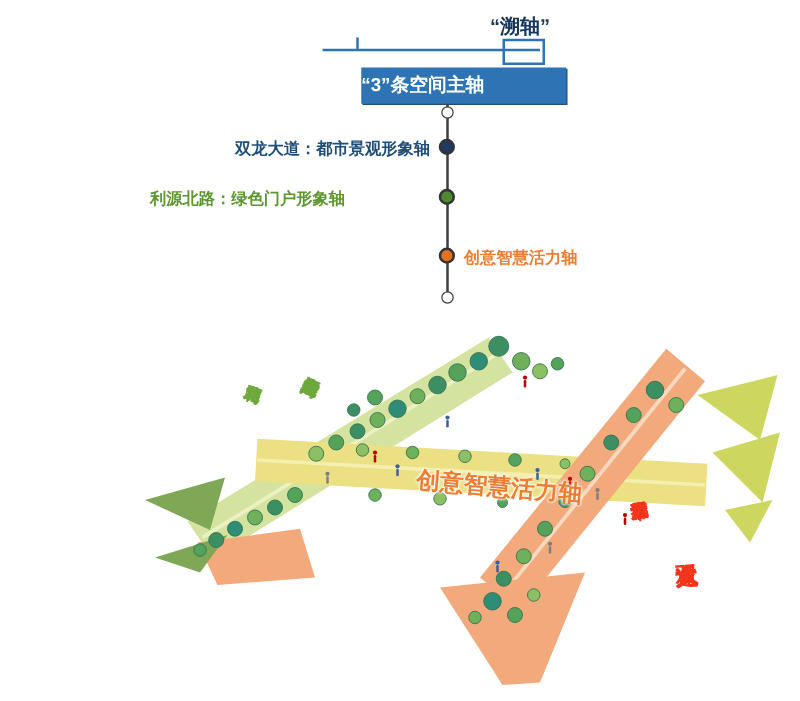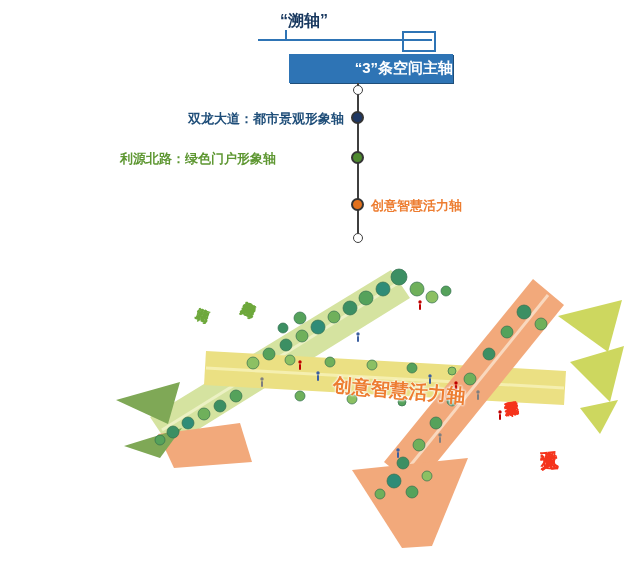--- a/index.html
+++ b/index.html
@@ -1,26 +1,26 @@
 <!DOCTYPE html>
 <html><head>
 <meta charset="utf-8">
 <style>
   html,body{margin:0;padding:0;background:#fff;}
   body{font-family:"Liberation Sans","DejaVu Sans",sans-serif;}
   .page{position:relative;width:640px;height:561px;background:#fff;overflow:hidden;}
 
   
-  .quote-title{position:absolute;left:280px;top:11px;width:160px;text-align:left;
+  .quote-title{position:absolute;left:280px;top:11px;width:160px;text-align:right;
     font-size:16px;font-weight:bold;color:#17375E;}
   .brk-line{position:absolute;left:258px;top:39px;width:174px;height:2px;background:#2E74B5;}
   .brk-tick{position:absolute;left:285px;top:30px;width:2px;height:10px;background:#2E74B5;}
   .brk-rect{position:absolute;left:402px;top:31px;width:30px;height:17px;border:2px solid #2E74B5;}
   .title-box{position:absolute;left:289px;top:54px;width:164px;height:29px;background:#2E74B5;
-    color:#fff;font-size:15px;font-weight:bold;display:flex;align-items:center;justify-content:flex-end;
+    color:#fff;font-size:15px;font-weight:bold;display:flex;align-items:center;justify-content:flex-start;
     box-shadow:1px 1px 0 #1F4E79;}
 
   
   .tl-line{position:absolute;left:357px;top:83px;width:2px;height:156px;background:#3F3F3F;}
   .tl-circle{position:absolute;left:353px;width:8px;height:8px;border:1.5px solid #3F3F3F;
     border-radius:50%;background:#fff;}
   .tl-dot{position:absolute;left:351px;width:13px;height:13px;border-radius:50%;
     border:2px solid #343434;box-sizing:border-box;}
   .dot-navy{background:#1F3864;top:111px;}
   .dot-green{background:#4E8A2F;top:151px;}

